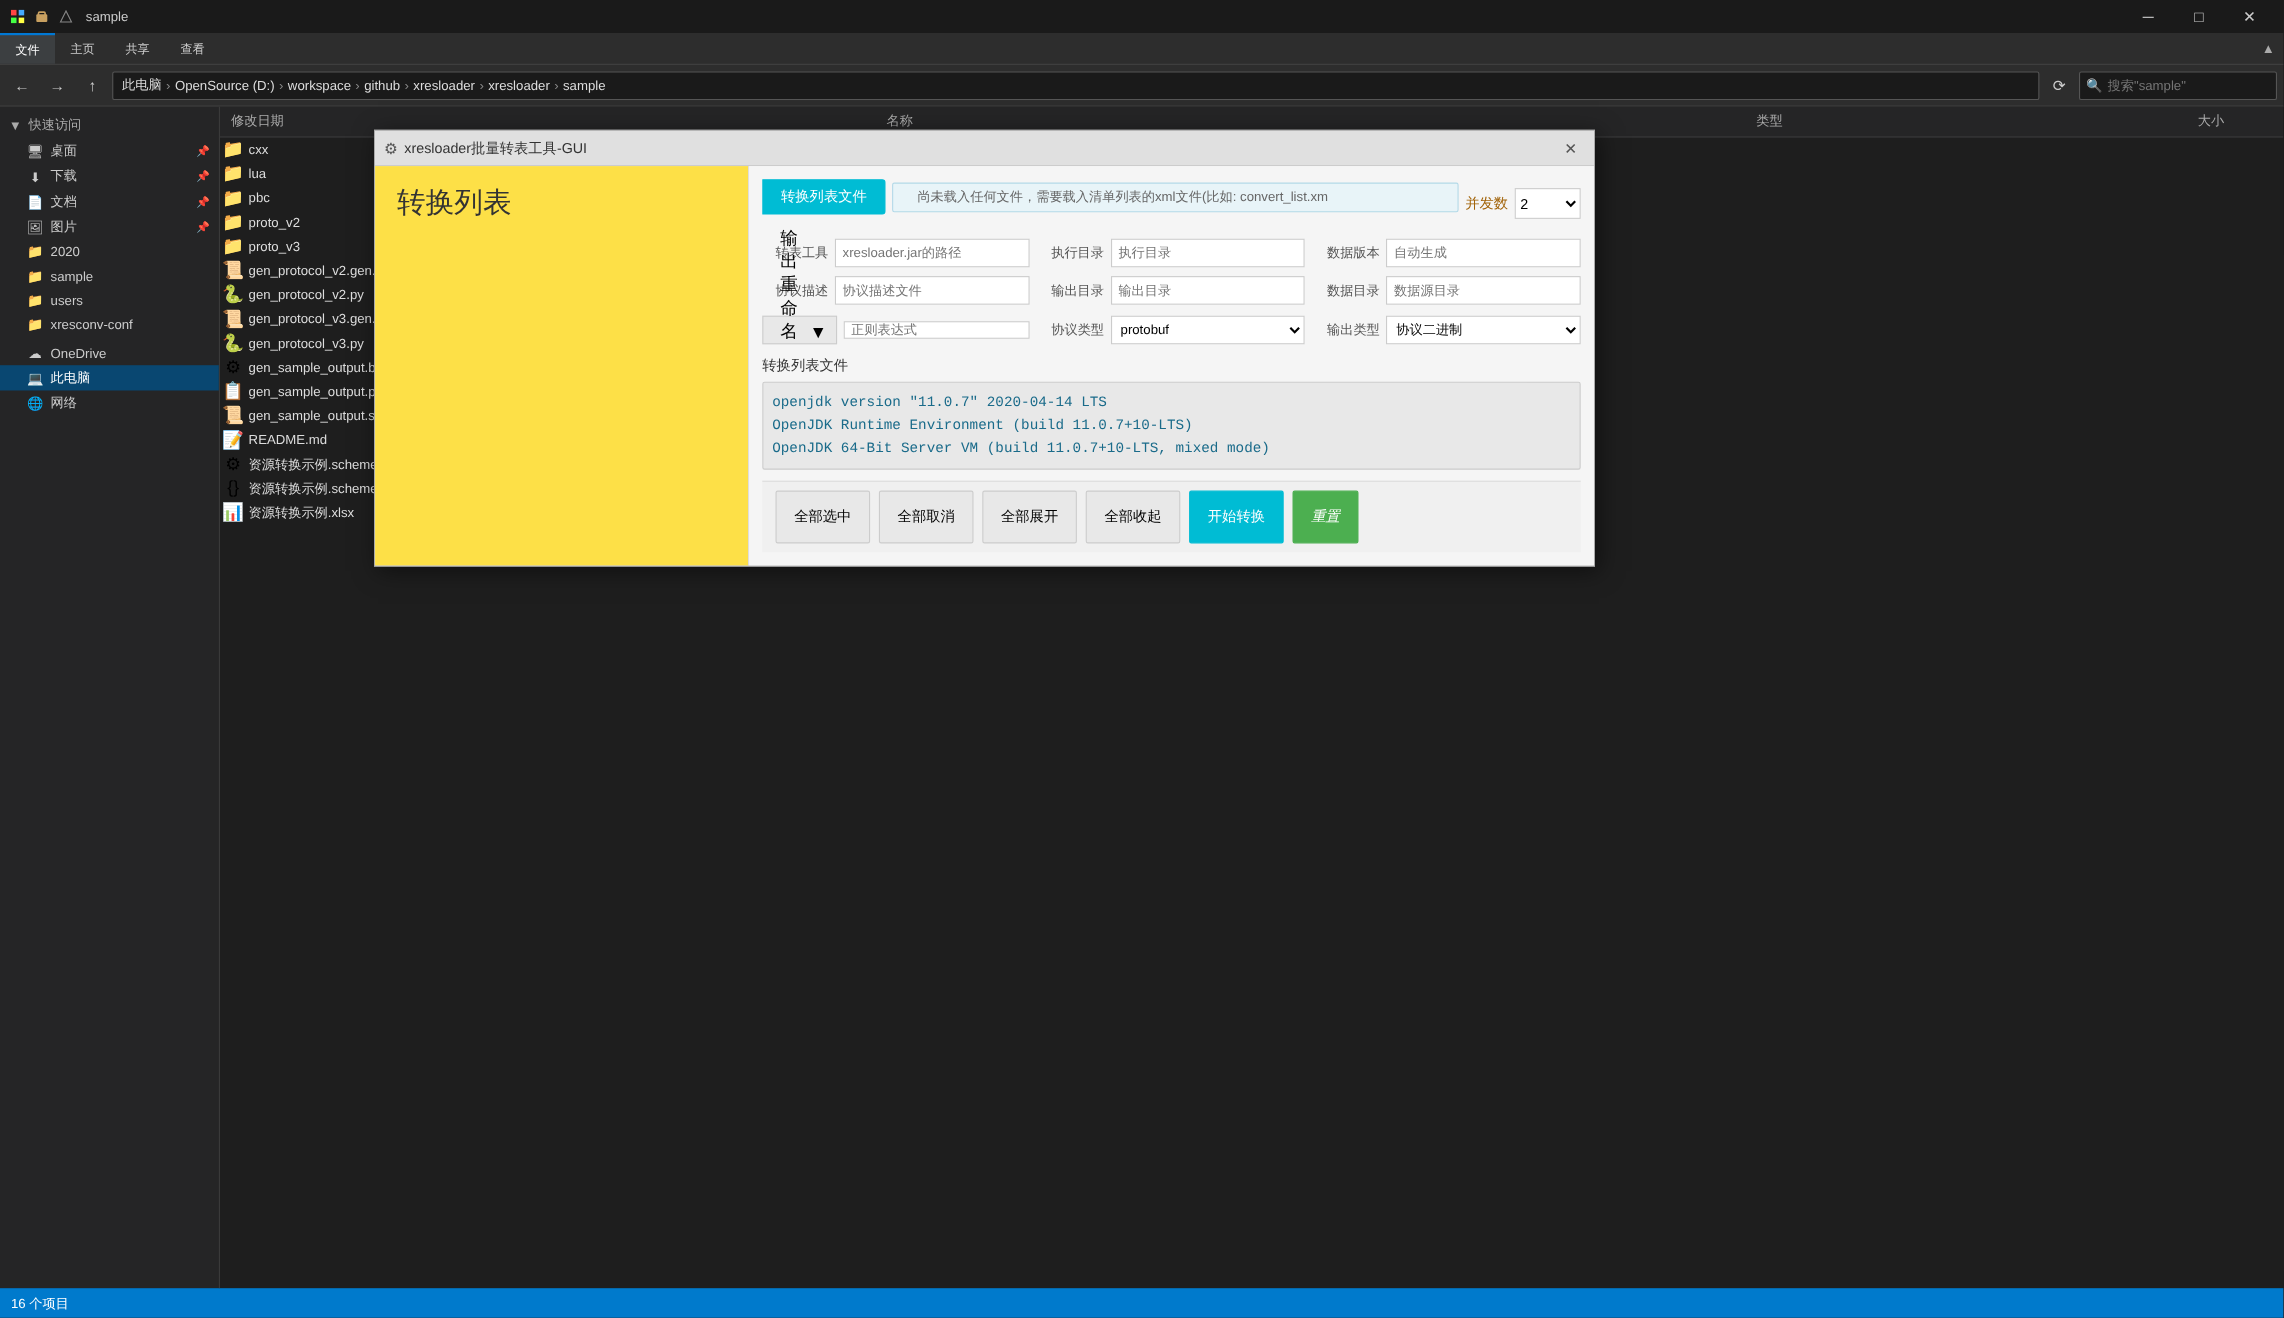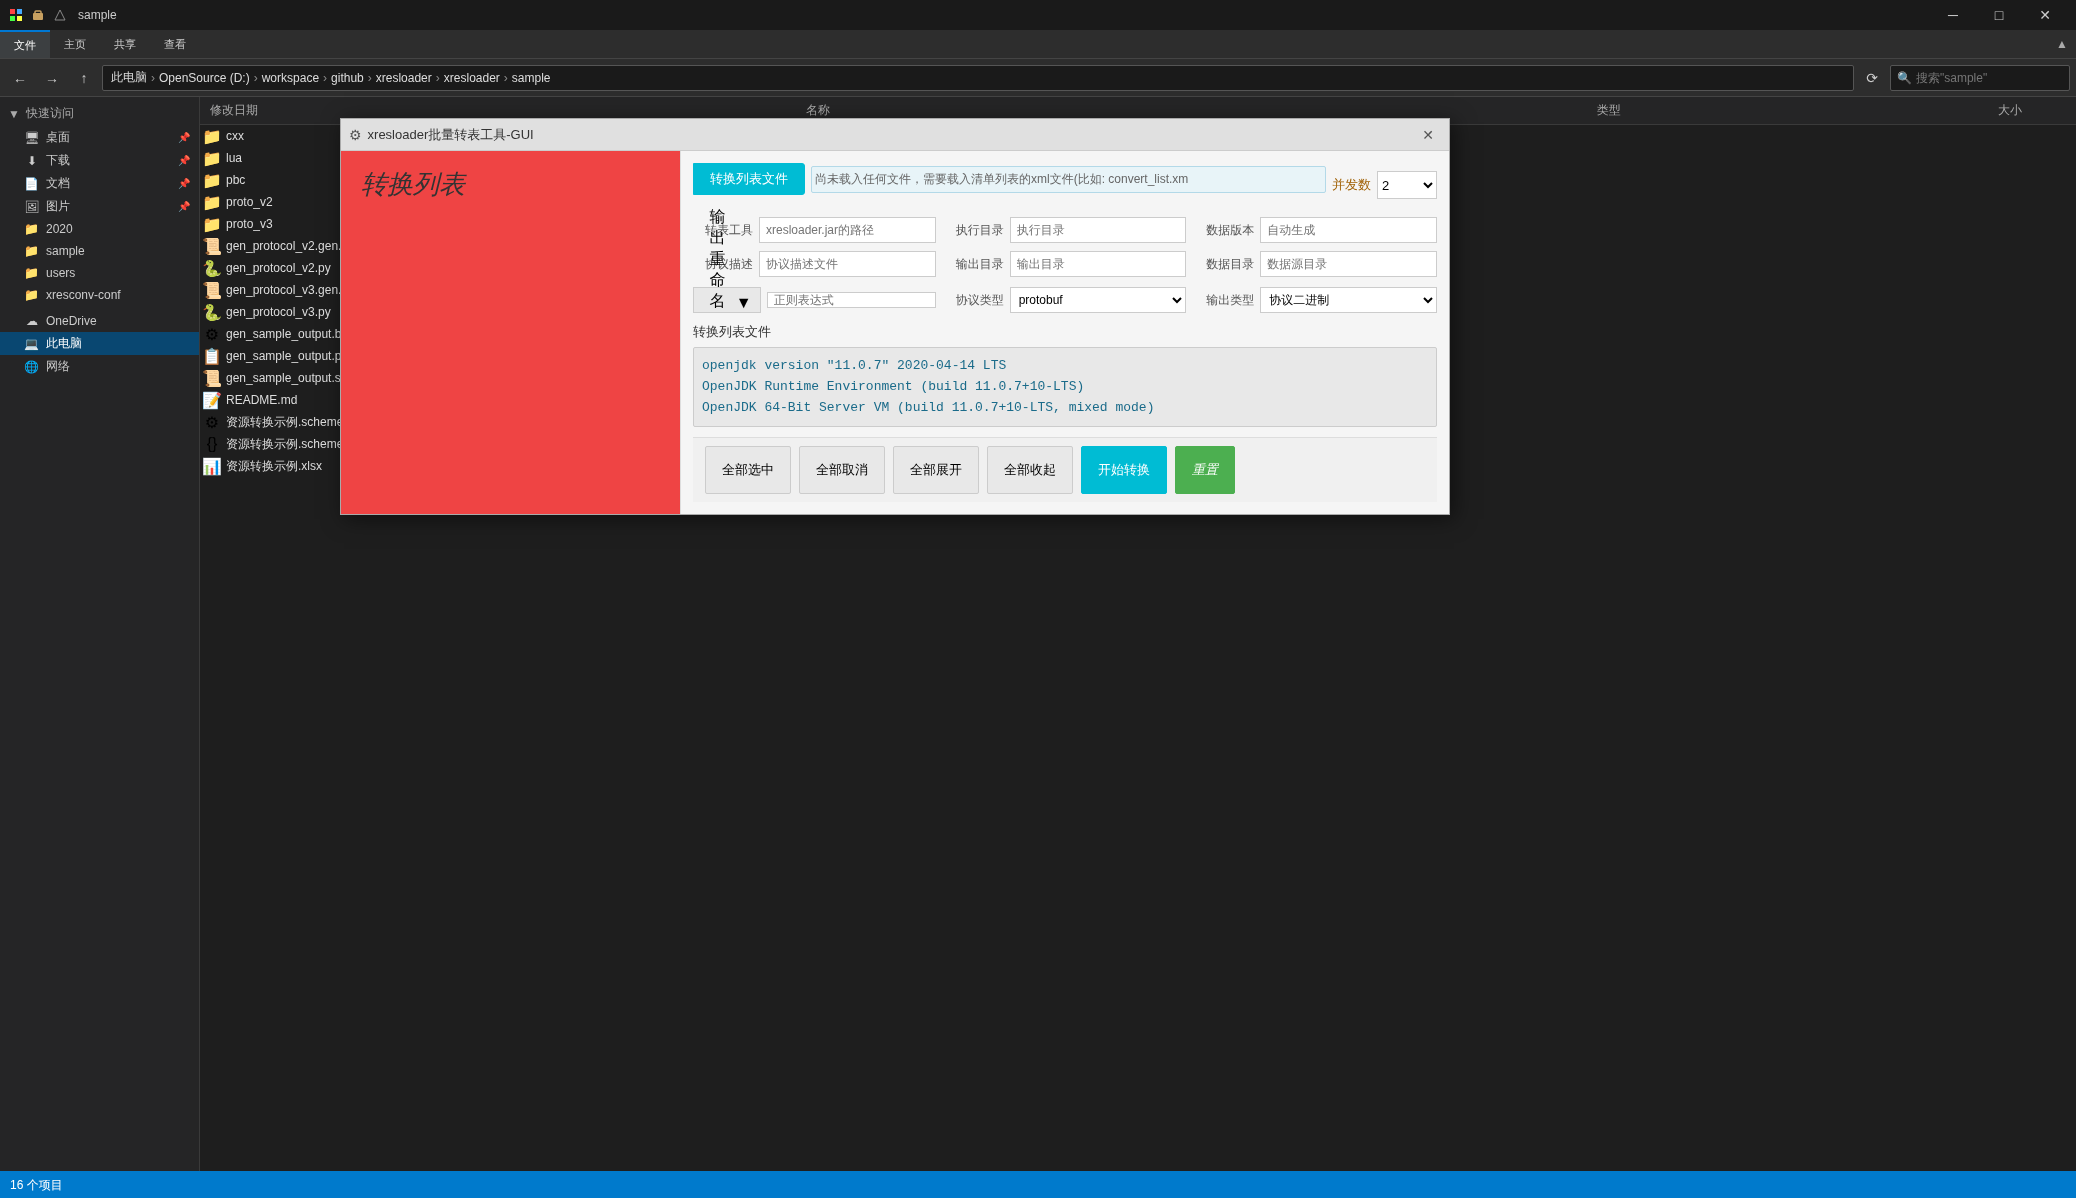--- a/index.html
+++ b/index.html
@@ -91,40 +91,40 @@
       border-bottom: 1px solid #ccc;
       display: flex;
       align-items: center;
       padding: 0 8px;
       gap: 6px;
     }
     .dialog-title-icon { font-size: 14px; color: #555; }
     .dialog-title-text { font-size: 13px; color: #333; flex: 1; }
     .dialog-close-btn { width: 26px; height: 22px; background: transparent; border: none; cursor: pointer; font-size: 14px; color: #555; display: flex; align-items: center; justify-content: center; }
     .dialog-body { display: flex; flex: 1; }
-    .dialog-left { width: 340px; padding: 16px 20px; background: #ef4444; border-right: 1px solid #ddd; font-style: italic; }
+    .dialog-left { width: 340px; padding: 16px 20px; background: #fde047; border-right: 1px solid #ddd; }
     .dialog-main-title { font-size: 26px; color: #333; margin-bottom: 20px; }
     .dialog-right { flex: 1; display: flex; flex-direction: column; padding: 12px; background: #f5f5f5; }
     .dialog-tabs { display: flex; gap: 0; margin-bottom: 12px; }
     .tab-btn {
       padding: 6px 16px;
       font-size: 13px;
       border: 1px solid #ccc;
       background: #e8e8e8;
       cursor: pointer;
       color: #333;
     }
     .tab-btn.active { background: #00bcd4; color: white; border-color: #00bcd4; }
     .tab-btn:first-child { border-radius: 3px 0 0 3px; }
     .tab-btn:last-child { border-radius: 0 3px 3px 0; }
     .concurrency-area { display: flex; align-items: center; gap: 6px; margin-left: auto; }
     .concurrency-label { font-size: 13px; color: #a16207; }
     .concurrency-select { width: 60px; height: 28px; font-size: 13px; border: 1px solid #ccc; background: white; }
 
-    .tab-notice { font-size: 12px; color: #666; padding: 4px 3px; background: #e8f4f8; border: 1px solid #b3d9e8; border-radius: 2px; margin-bottom: 12px; overflow: hidden; text-overflow: ellipsis; white-space: nowrap; }
+    .tab-notice { font-size: 12px; color: #666; padding: 4px 22px; background: #e8f4f8; border: 1px solid #b3d9e8; border-radius: 2px; margin-bottom: 12px; overflow: hidden; text-overflow: ellipsis; white-space: nowrap; }
 
     
     .config-grid { display: grid; grid-template-columns: 1fr 1fr 1fr; gap: 8px; margin-bottom: 10px; }
     .config-row { display: flex; align-items: center; gap: 6px; }
     .config-label { font-size: 12px; color: #555; white-space: nowrap; width: 60px; text-align: right; }
     .config-input { flex: 1; height: 26px; border: 1px solid #ccc; background: white; padding: 0 6px; font-size: 12px; color: #333; }
 
     
     .protocol-select { flex: 1; height: 26px; border: 1px solid #ccc; background: white; font-size: 12px; padding: 0 4px; }
 

